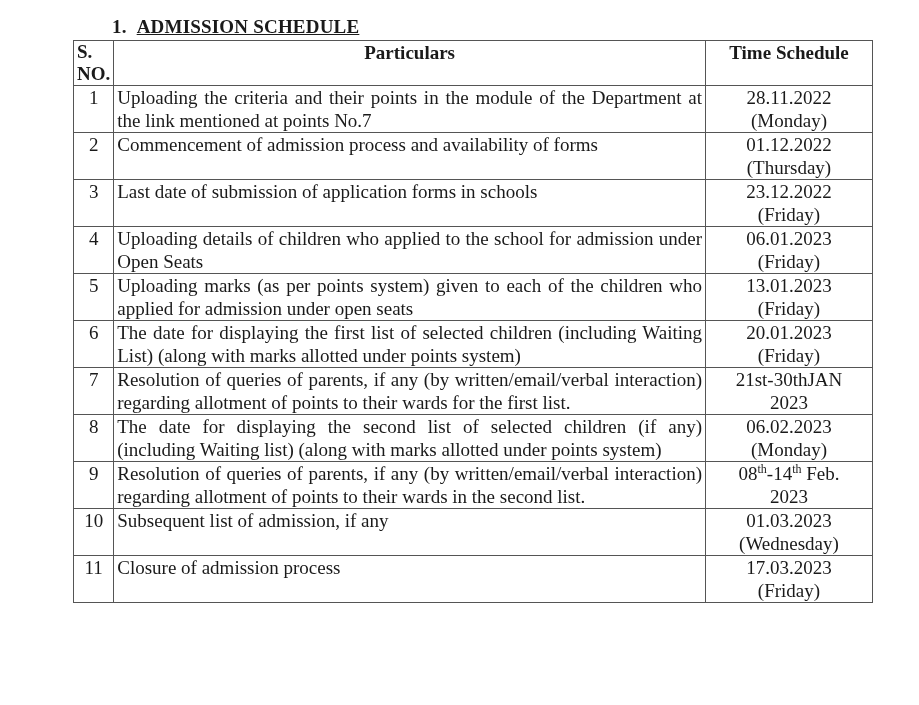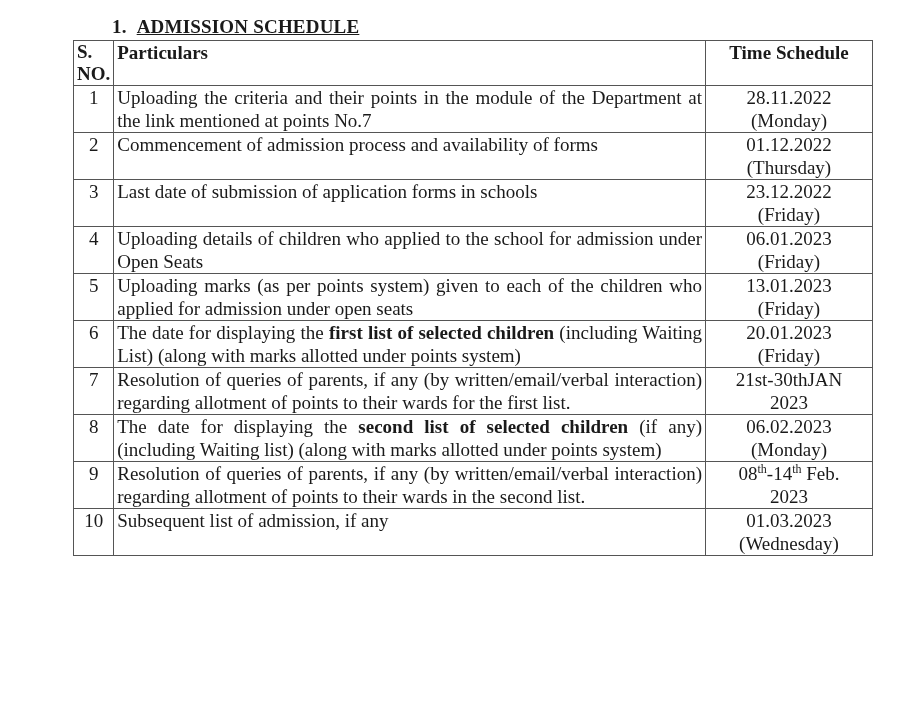--- a/index.html
+++ b/index.html
@@ -19,29 +19,29 @@
     width: 800px; border-collapse: collapse;
     font-size: 19px; line-height: 23px;
   }
   table.schedule td, table.schedule th {
     border: 1.3px solid #555;
     vertical-align: top;
     padding: 0 3px;
   }
   th { font-weight: bold; }
   th.sno { text-align: left; width: 30px; padding: 0 2px; line-height: 22px; }
-  th.part { text-align: left; padding-top: 2px; }
+  th.part { text-align: center; padding-top: 2px; }
   th.time { text-align: center; width: 160px; padding-top: 2px; }
   th.part, th.time { height: 44px; }
   td.sno { text-align: center; }
   td.part { text-align: justify; padding: 0 6px 0 6px; }
   td.time { text-align: center; margin-top: 15px; }
   td.time .date, td.time .day { display: block; }
   sup { font-size: 12px; line-height: 0; }
-  b { font-weight: bold; }
+  b { font-weight: normal; }
 </style>
 </head>
 <body>
 
 <div class="heading">
   <span class="num">1.</span><span class="title">ADMISSION SCHEDULE</span>
 </div>
 
 <table class="schedule">
   <tbody>
@@ -124,14 +124,22 @@
         </td>
   </tr>
   <tr>
     <td class="sno">10</td>
     <td class="part">Subsequent list of admission, if any</td>
     <td class="time">
           <span class="date">01.03.2023</span>
           <span class="day">(Wednesday)</span>
         </td>
   </tr>
+  <tr>
+    <td class="sno">11</td>
+    <td class="part">Closure of admission process</td>
+    <td class="time">
+          <span class="date">17.03.2023</span>
+          <span class="day">(Friday)</span>
+        </td>
+  </tr>
 </tbody>
   </table>
 
 </body></html>

